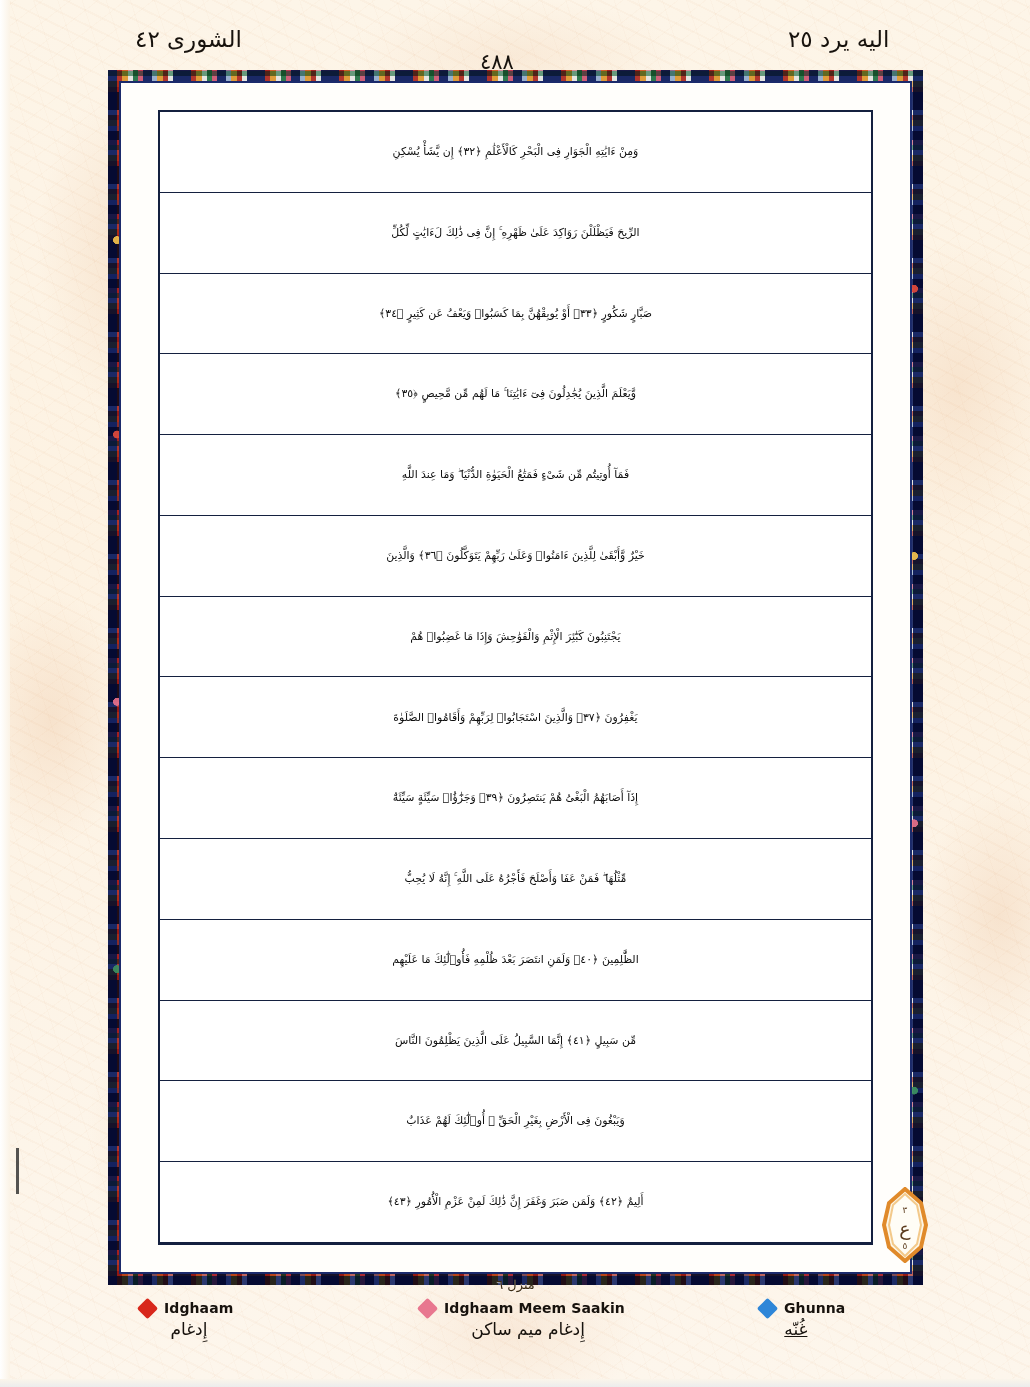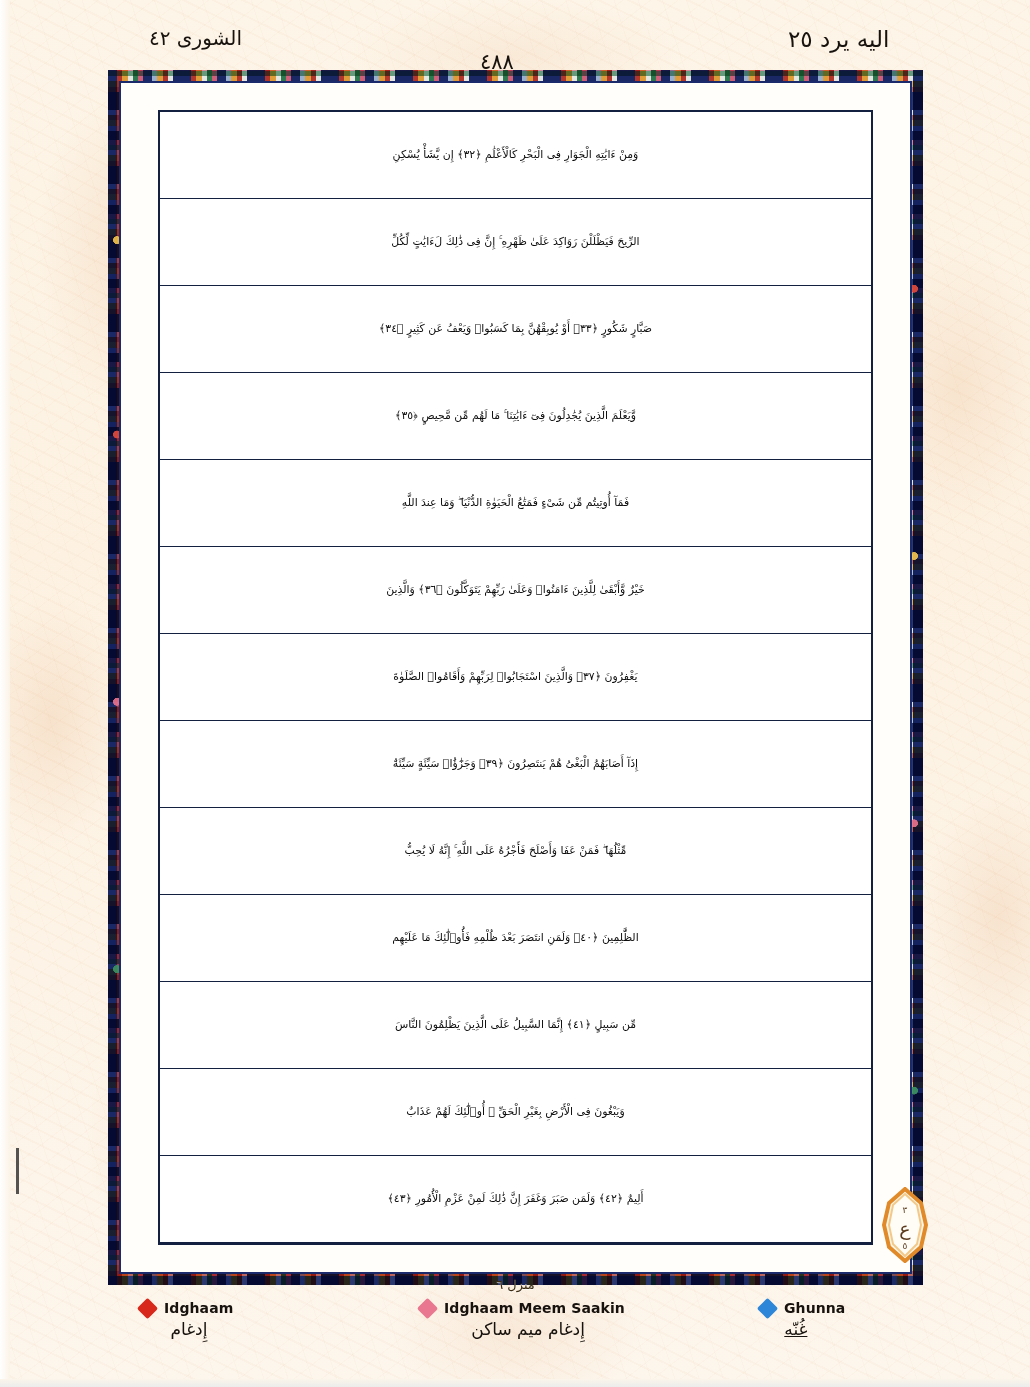--- a/index.html
+++ b/index.html
@@ -28,21 +28,21 @@
   }
   .edge-l{position:absolute;left:0;top:0;width:10px;height:100%;background:linear-gradient(90deg,#ffffff,#fbf3e6);}
   .edge-b{position:absolute;left:0;bottom:0;width:100%;height:8px;background:linear-gradient(0deg,#ececec,#fbf5ea);}
   .spine-tick{position:absolute;left:16px;top:1148px;width:3px;height:46px;background:#2b2b2b;opacity:.8;}
 
   
   .header{position:absolute;top:30px;left:110px;width:810px;height:40px;}
   .hdr-t{position:absolute;white-space:nowrap;color:#17120d;
          font-family:"DejaVu Sans","Liberation Sans",sans-serif;
          direction:rtl;}
-  .hdr-sura{right:678px;top:-4px;font-size:20px;}
+  .hdr-sura{right:678px;top:-4px;font-size:23px;}
   .hdr-page{left:370px;top:20px;font-size:21px;}
   .hdr-juz{left:678px;top:-4px;font-size:23px;}
 
   
   .frame{
     position:absolute;left:108px;top:70px;width:815px;height:1215px;
     box-sizing:border-box;
     padding:28px;
     background:
       repeating-linear-gradient(90deg,
@@ -170,20 +170,23 @@
     <div class="ayah-line">
         <div class="arabic" style="font-size: 11px;">وَّيَعْلَمَ الَّذِينَ يُجَٰدِلُونَ فِىٓ ءَايَٰتِنَا ۚ مَا لَهُم مِّن مَّحِيصٍ ﴿٣٥﴾</div>
       </div>
     <div class="ayah-line">
         <div class="arabic" style="font-size: 11px;">فَمَآ أُوتِيتُم مِّن شَىْءٍ فَمَتَٰعُ الْحَيَوٰةِ الدُّنْيَا ۖ وَمَا عِندَ اللَّهِ</div>
       </div>
     <div class="ayah-line">
         <div class="arabic" style="font-size: 11px;">خَيْرٌ وَّأَبْقَىٰ لِلَّذِينَ ءَامَنُوا۟ وَعَلَىٰ رَبِّهِمْ يَتَوَكَّلُونَ ﴿٣٦﴾ وَالَّذِينَ</div>
       </div>
     <div class="ayah-line">
+        <div class="arabic" style="font-size: 11px;">يَجْتَنِبُونَ كَبَٰٓئِرَ الْإِثْمِ وَالْفَوَٰحِشَ وَإِذَا مَا غَضِبُوا۟ هُمْ</div>
+      </div>
+    <div class="ayah-line">
         <div class="arabic" style="font-size: 11px;">يَغْفِرُونَ ﴿٣٧﴾ وَالَّذِينَ اسْتَجَابُوا۟ لِرَبِّهِمْ وَأَقَامُوا۟ الصَّلَوٰةَ</div>
       </div>
     <div class="ayah-line">
         <div class="arabic" style="font-size: 11px;">إِذَآ أَصَابَهُمُ الْبَغْىُ هُمْ يَنتَصِرُونَ ﴿٣٩﴾ وَجَزَٰٓؤُا۟ سَيِّئَةٍ سَيِّئَةٌ</div>
       </div>
     <div class="ayah-line">
         <div class="arabic" style="font-size: 11px;">مِّثْلُهَا ۖ فَمَنْ عَفَا وَأَصْلَحَ فَأَجْرُهُ عَلَى اللَّهِ ۚ إِنَّهُ لَا يُحِبُّ</div>
       </div>
     <div class="ayah-line">
         <div class="arabic" style="font-size: 11px;">الظَّٰلِمِينَ ﴿٤٠﴾ وَلَمَنِ انتَصَرَ بَعْدَ ظُلْمِهِ فَأُو۟لَٰٓئِكَ مَا عَلَيْهِم</div>

